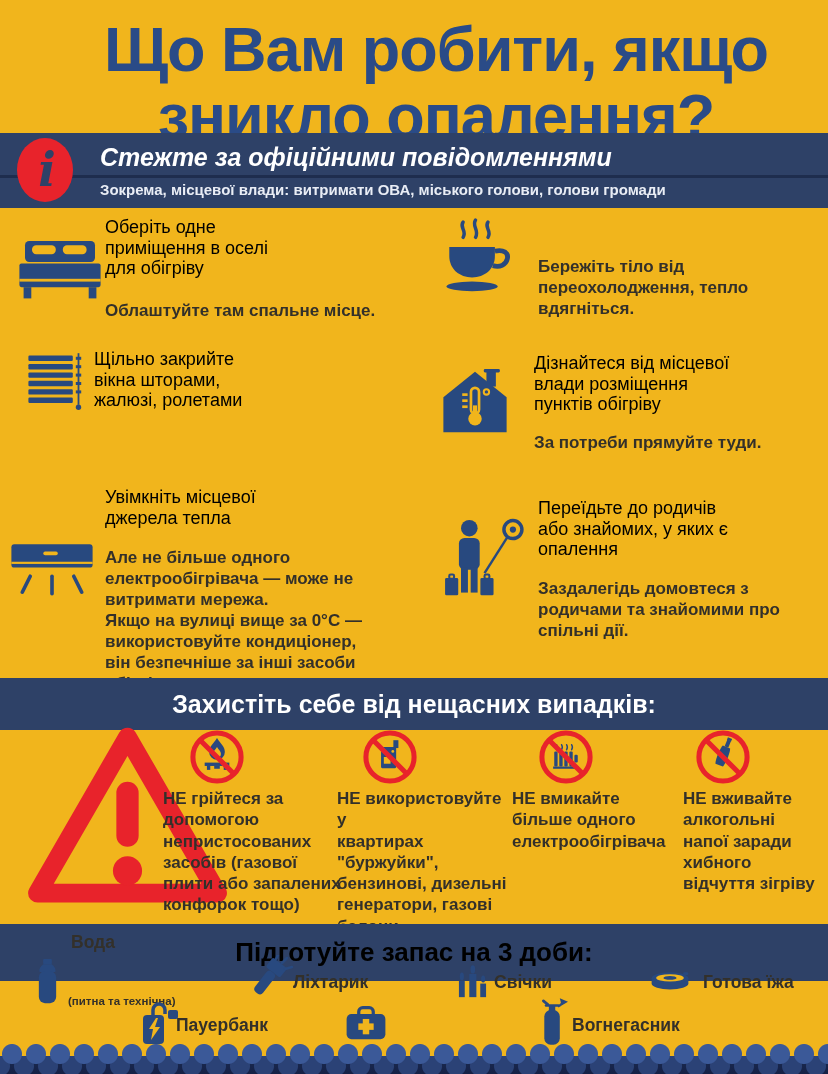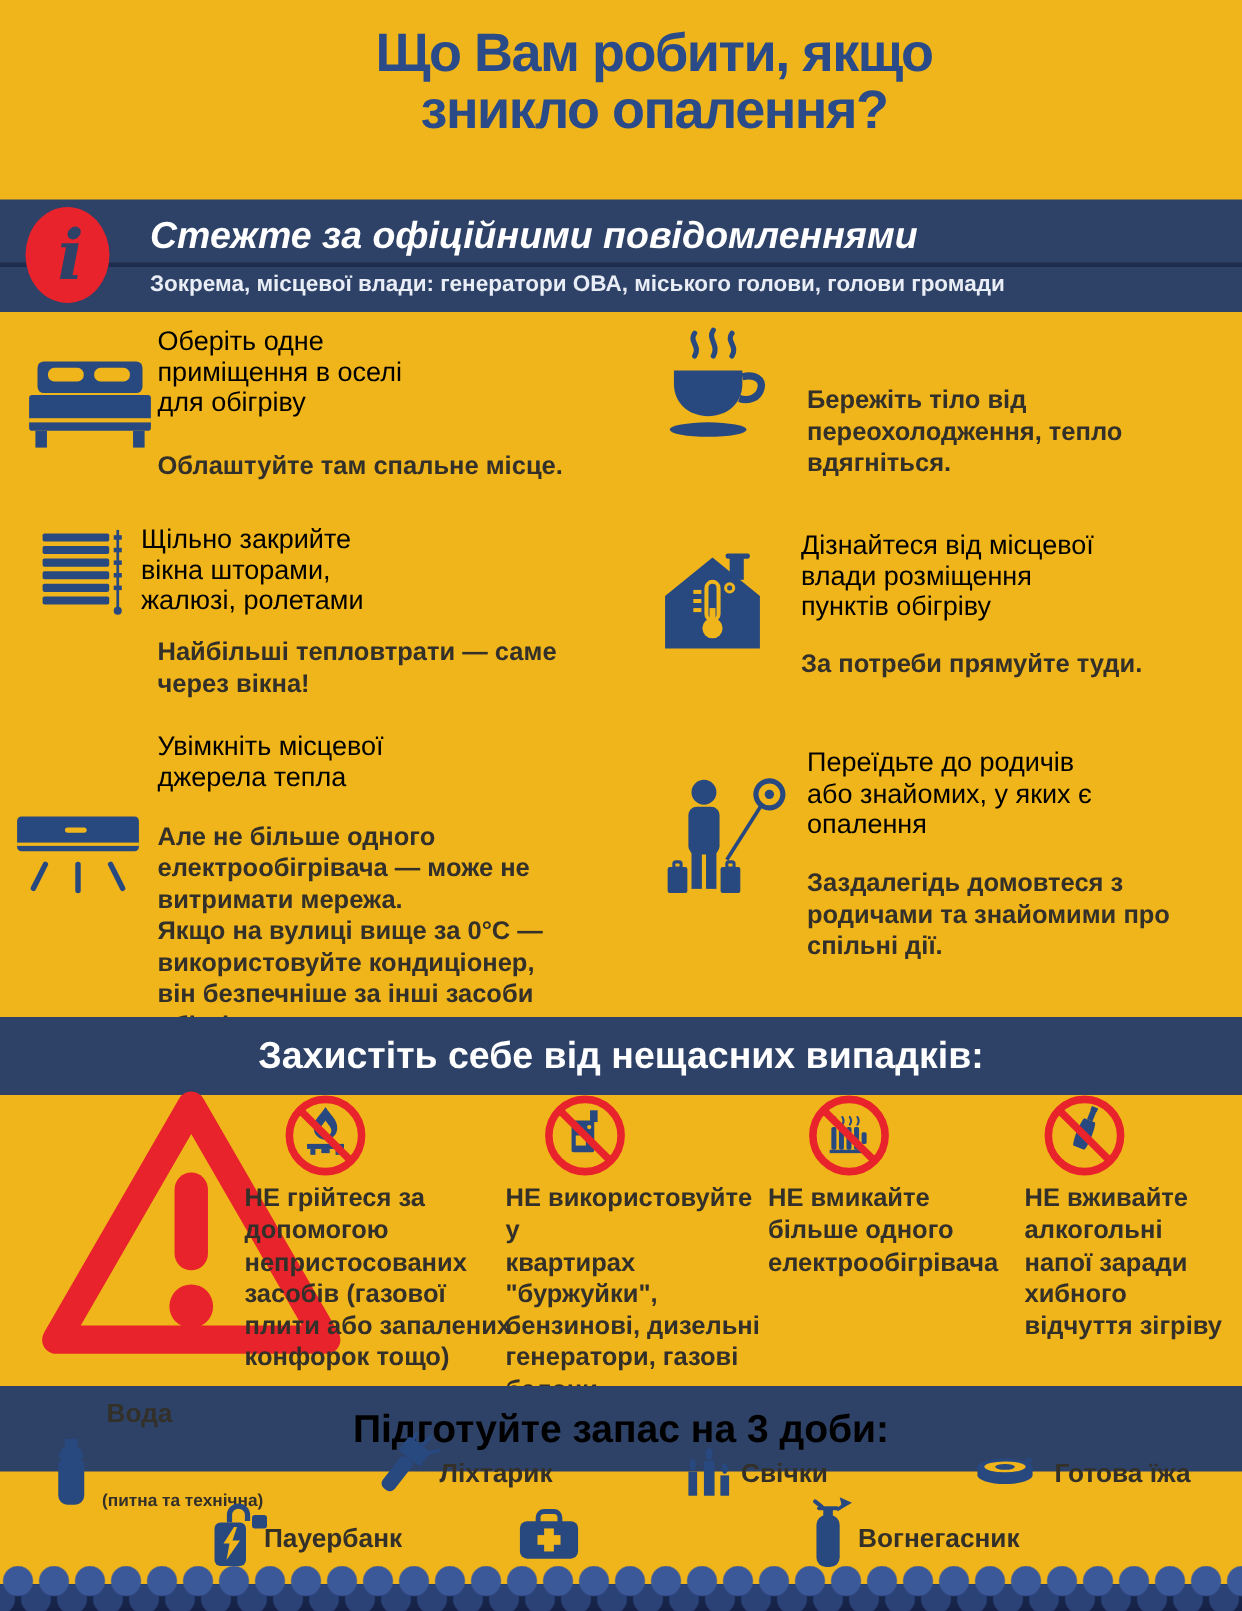--- a/index.html
+++ b/index.html
@@ -5,21 +5,21 @@
   html,body{margin:0;padding:0;background:#888;}
   .poster{
     position:relative;width:828px;height:1074px;overflow:hidden;
     background:#F1B51C;
     font-family:"Liberation Sans", sans-serif;
   }
   .abs{position:absolute;}
   
   .main-title{
     left:12px;right:0;top:16px;text-align:center;
-    font-size:36px;line-height:1.06;font-weight:800;letter-spacing:-1px;
+    font-size:63px;line-height:1.06;font-weight:800;letter-spacing:-1px;
     color:#2A4B87;white-space:pre-line;padding-left:32px;
   }
   
   .band{left:0;right:0;background:#2E4167;}
   #band1{top:133px;height:75px;}
   #band1-line{left:0;right:0;top:175px;height:3px;background:rgba(18,30,58,.55);}
   #info-icon{left:16px;top:137px;width:58px;height:66px;z-index:3;}
   .band1-title{left:100px;top:143px;font-size:25px;font-weight:800;color:#FFFFFF;font-style:italic;}
   .band1-sub{left:100px;top:181px;font-size:15px;font-weight:700;color:#E9EDF5;}
   #band2{top:678px;height:52px;}
@@ -102,21 +102,21 @@
 
   <div class="abs band" id="band1"></div>
   <div class="abs" id="band1-line"></div>
   <div class="abs" id="info-icon">
     <svg viewBox="0 0 58 66">
       <ellipse cx="29" cy="33" rx="28" ry="32" fill="#E8232B"></ellipse>
       <text x="31" y="49" text-anchor="middle" font-family="DejaVu Serif, serif" font-style="italic" font-weight="bold" font-size="46" fill="#2E4167">i</text>
     </svg>
   </div>
   <div class="abs band1-title">Стежте за офіційними повідомленнями</div>
-  <div class="abs band1-sub">Зокрема, місцевої влади: генератори ОВА, міського голови, голови громади</div>
+  <div class="abs band1-sub">Зокрема, місцевої влади: витримати ОВА, міського голови, голови громади</div>
 
   <div class="abs" id="tip1-icon">
     <svg viewBox="0 0 120 88">
       <rect class="blue" x="10" y="4" width="100" height="30" rx="6"></rect>
       <rect x="20" y="10" width="34" height="13" rx="6" fill="#F1B51C"></rect>
       <rect x="64" y="10" width="34" height="13" rx="6" fill="#F1B51C"></rect>
       <rect class="blue" x="2" y="36" width="116" height="34" rx="3"></rect>
       <rect x="2" y="58" width="116" height="4" fill="#F1B51C"></rect>
       <rect class="blue" x="8" y="70" width="11" height="16"></rect>
       <rect class="blue" x="101" y="70" width="11" height="16"></rect>
@@ -142,22 +142,20 @@
           <rect x="83" y="62" width="9" height="5"></rect>
         <rect x="4" y="74" width="74" height="9" rx="2"></rect>
         <rect x="86" y="0" width="3" height="86"></rect>
         <circle cx="87.5" cy="90" r="4.5"></circle>
       </g>
     </svg>
   </div>
   <div class="abs tip-h" id="tip2-h">Щільно закрийте
 вікна шторами,
 жалюзі, ролетами</div>
-  <div class="abs tip-n" id="tip2-n">Найбільші тепловтрати — саме
-через вікна!</div>
 
   <div class="abs" id="tip3-icon">
     <svg viewBox="0 0 120 80">
       <rect class="blue" x="4" y="6" width="112" height="32" rx="4"></rect>
       <rect x="48" y="16" width="20" height="5" rx="2.5" fill="#F1B51C"></rect>
       <rect x="4" y="30" width="112" height="3" fill="#F1B51C"></rect>
       <g stroke="#28497F" stroke-width="5" stroke-linecap="round" fill="none">
         <path d="M30 50 L19 72"></path>
         <path d="M60 50 L60 74"></path>
         <path d="M90 50 L101 72"></path>

